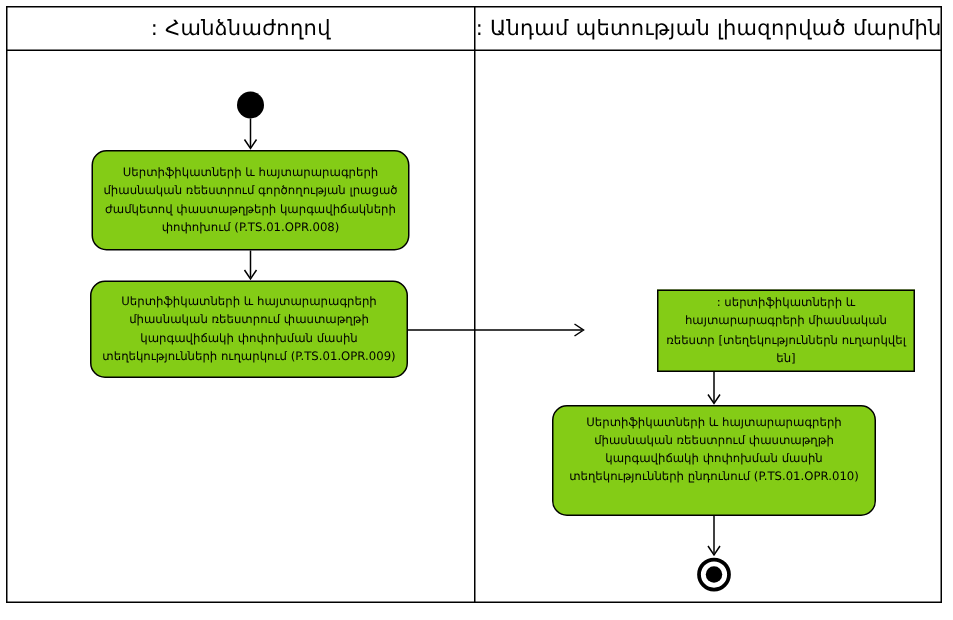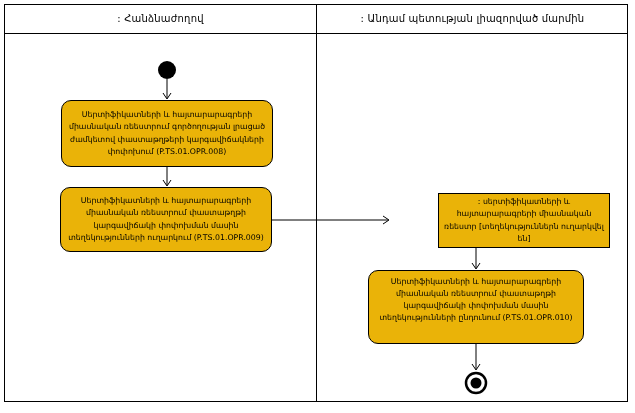--- a/index.html
+++ b/index.html
@@ -37,32 +37,32 @@
     width: 0; height: 398px;
     border-left: 1px solid #000000;
   }
   .lane-title {
     position: absolute;
     top: 4px;
     height: 29px;
     display: flex;
     align-items: center;
     justify-content: center;
-    font-size: 10px;
+    font-size: 14px;
     letter-spacing: 0.2px;
     text-align: right;
   }
   .lane-title.left  { left: 5px;   width: 311px; }
   .lane-title.right { left: 317px; width: 311px; }
 
   
   .node {
     position: absolute;
     box-sizing: border-box;
-    background: #eab308;
+    background: #84cc16;
     border: 1px solid #000000;
     font-size: 7.8px;
     line-height: 1.55;
     text-align: center;
     display: flex;
     align-items: center;
     justify-content: center;
     padding: 2px 5px;
   }
   .activity { border-radius: 10px; }

